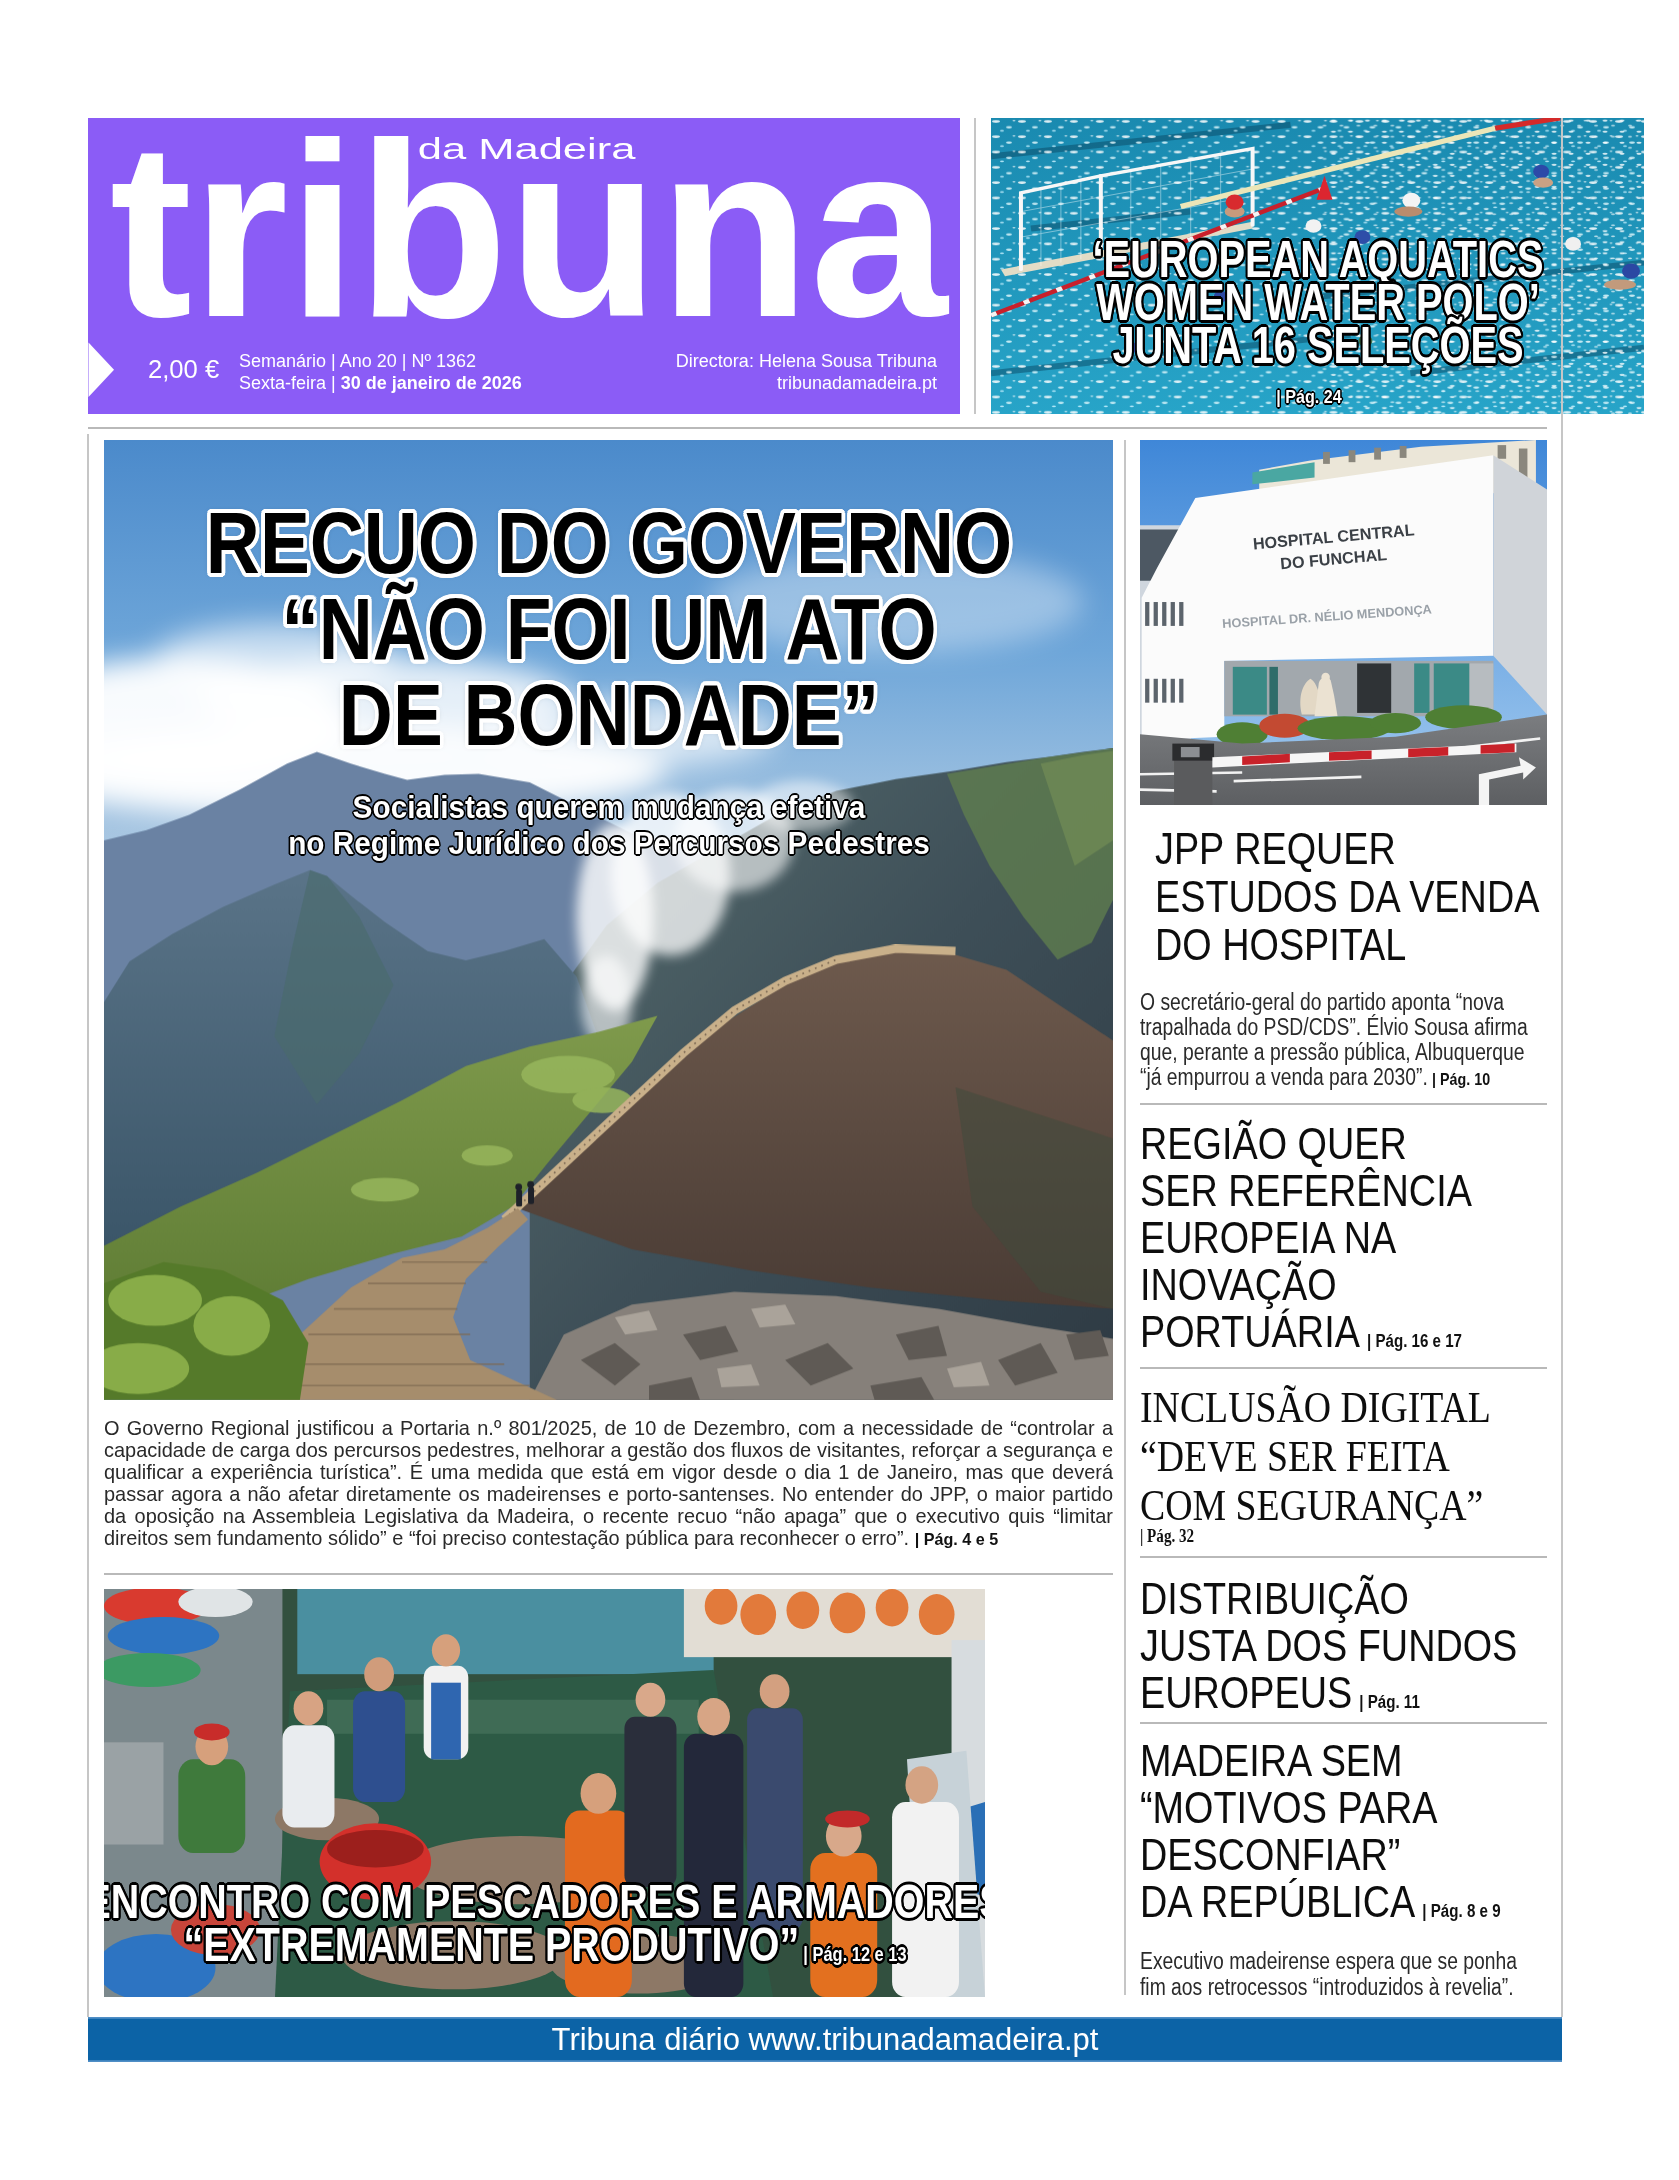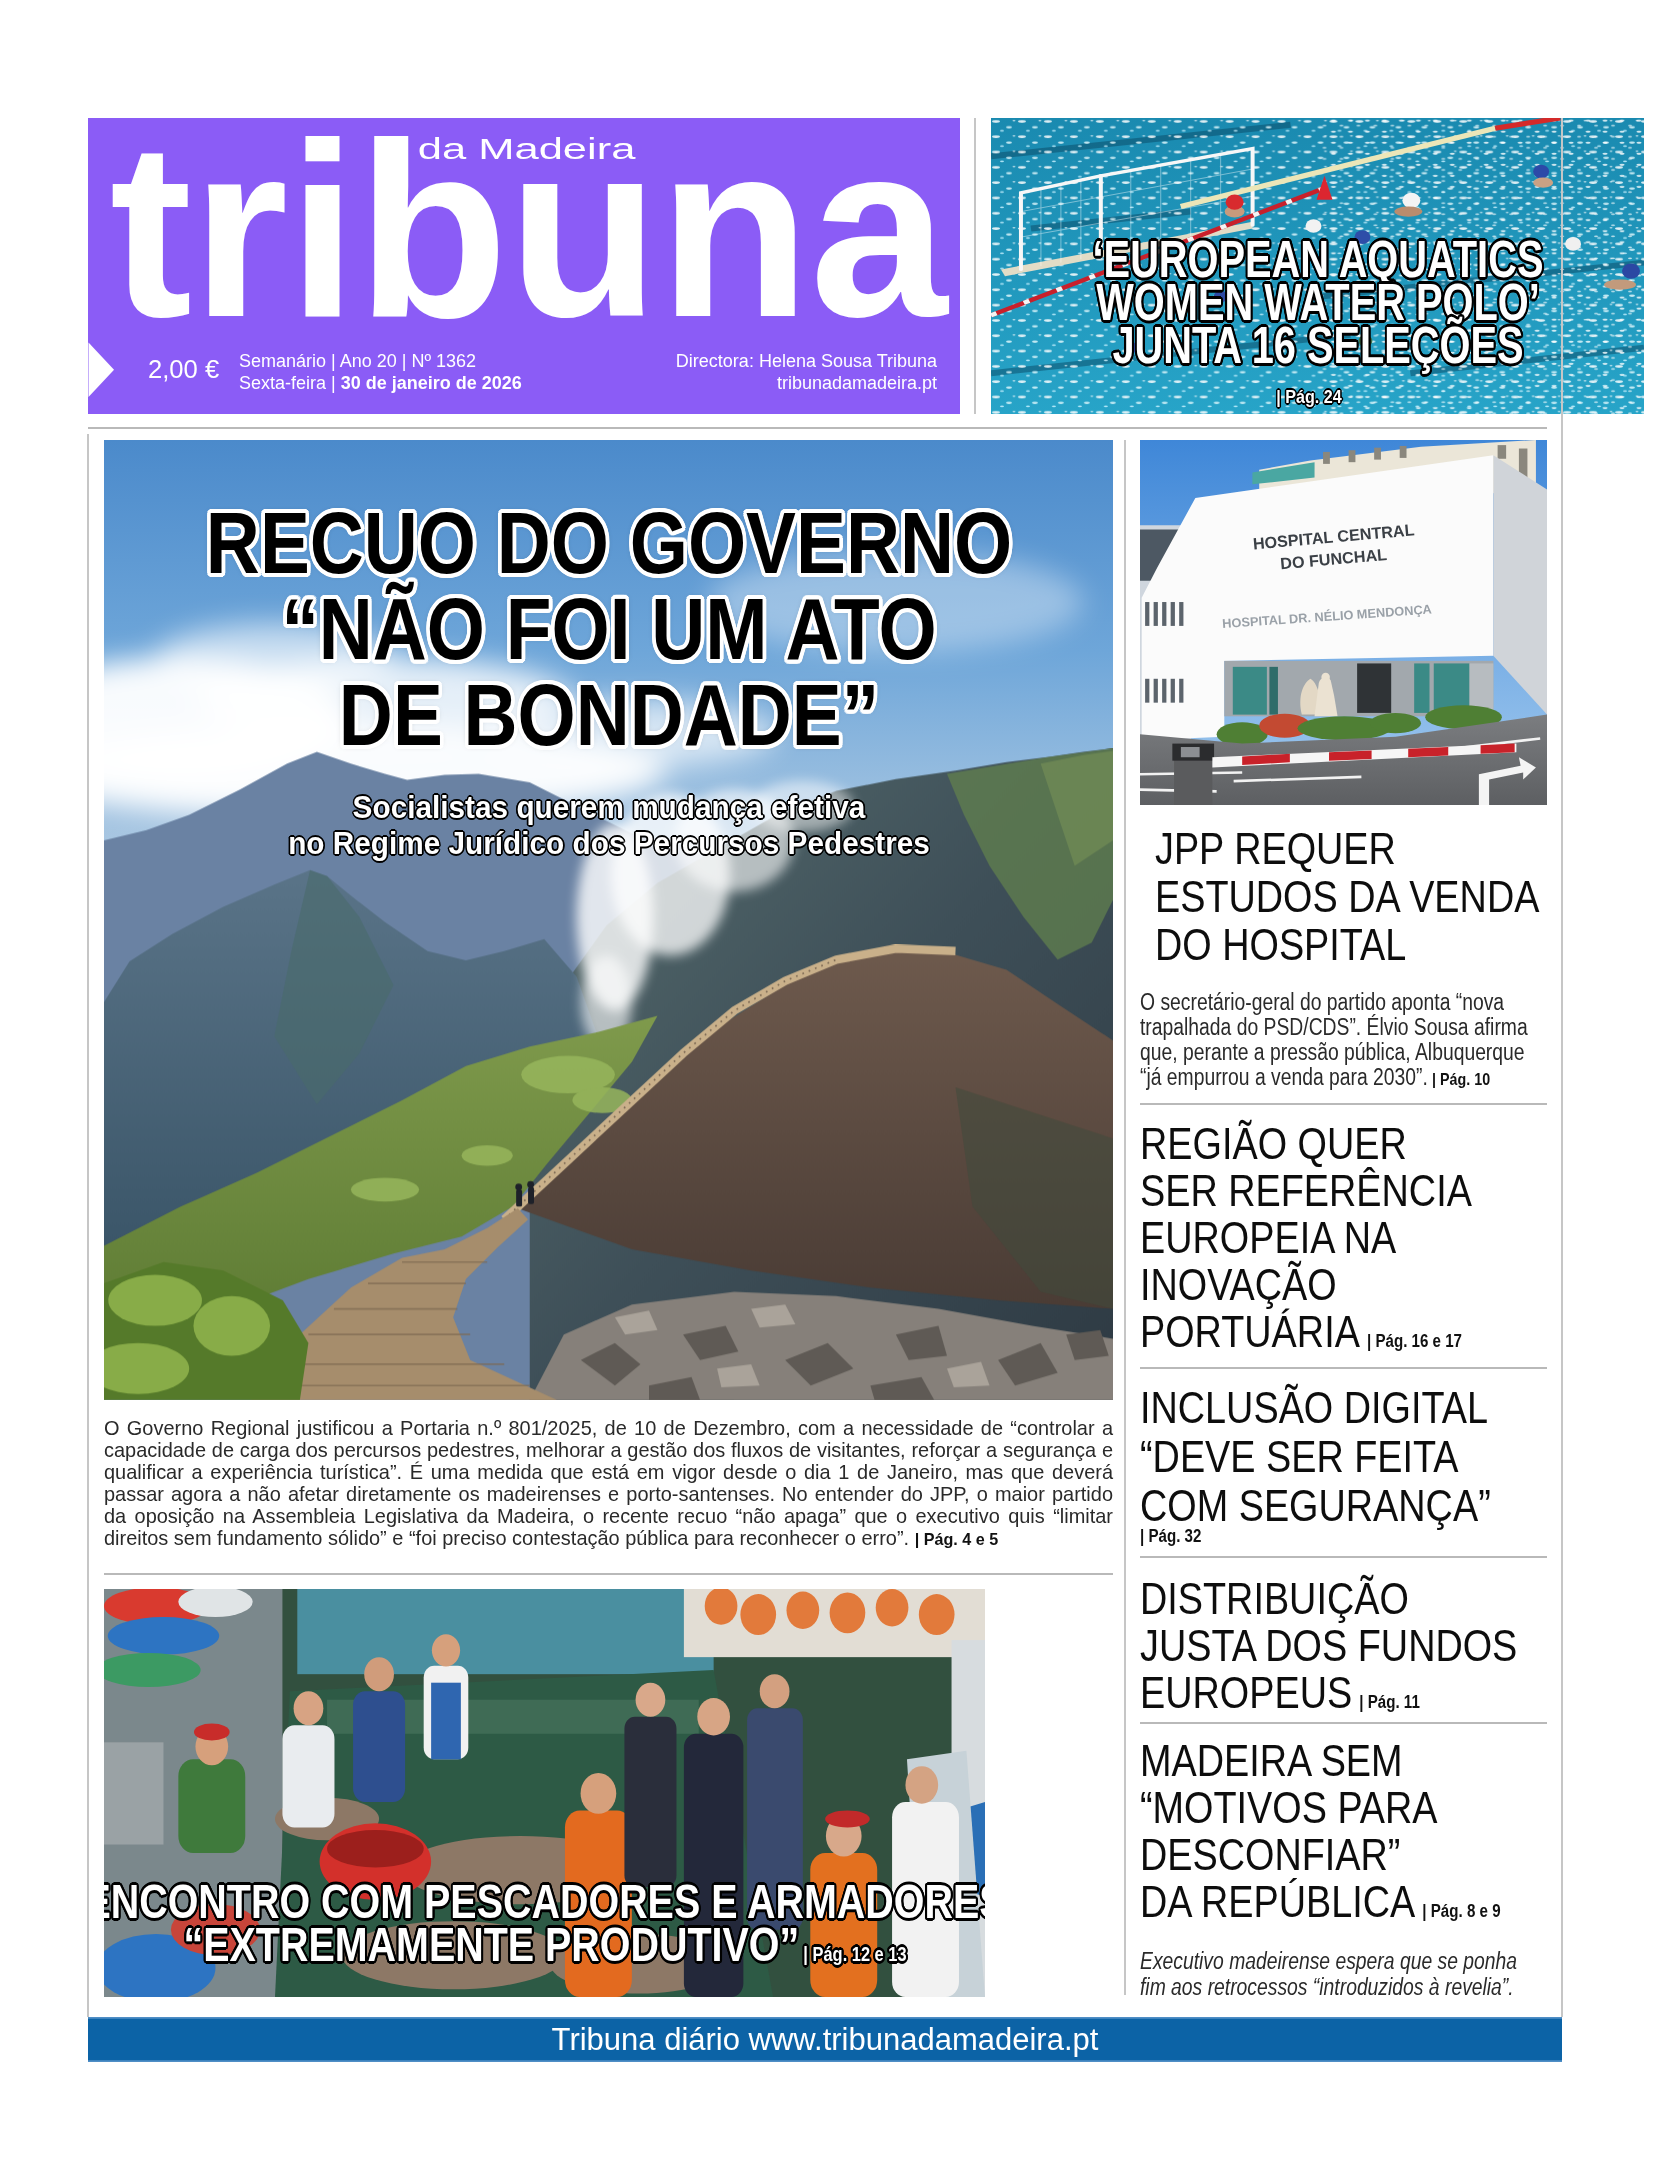--- a/index.html
+++ b/index.html
@@ -495,41 +495,41 @@
 
 <div class="sb" style="top:1120px;">
   <div class="cond sb-hl" style="--s:.84;line-height:47px;"><span>REGIÃO QUER
 SER REFERÊNCIA
 EUROPEIA NA
 INOVAÇÃO
 PORTUÁRIA</span><span class="pag sb-pag">| Pág. 16 e 17</span></div>
 </div>
 <div class="line-h" style="left:1140px;top:1367px;width:407px;"></div>
 
-<div class="sb" style="top:1383px;">
+<div class="sb" style="top:1383px;font-family:Liberation Serif, serif;">
   <div class="cond sb-hl" style="--s:.84;line-height:49px;"><span>INCLUSÃO DIGITAL
 “DEVE SER FEITA
 COM SEGURANÇA”</span><span class="pag sb-pag-block">| Pág. 32</span></div>
 </div>
 <div class="line-h" style="left:1140px;top:1556px;width:407px;"></div>
 
 <div class="sb" style="top:1575px;">
   <div class="cond sb-hl" style="--s:.84;line-height:47px;"><span>DISTRIBUIÇÃO
 JUSTA DOS FUNDOS
 EUROPEUS</span><span class="pag sb-pag">| Pág. 11</span></div>
 </div>
 <div class="line-h" style="left:1140px;top:1722px;width:407px;"></div>
 
 <div class="sb" style="top:1737px;">
   <div class="cond sb-hl" style="--s:.84;line-height:47px;"><span>MADEIRA SEM
 “MOTIVOS PARA
 DESCONFIAR”
 DA REPÚBLICA</span><span class="pag sb-pag">| Pág. 8 e 9</span></div>
 </div>
-<div class="sb" style="top:1949px;font-style:italic;">
+<div class="sb" style="top:1949px;">
   <div class="cond sb-sum" style="--s:.84;line-height:25.6px;"><span>Executivo madeirense espera que se ponha
 fim aos retrocessos “introduzidos à revelia”.</span></div>
 </div>
 
 <div id="footer" class="abs">
   <span class="footer-text">Tribuna diário www.tribunadamadeira.pt</span>
 </div>
 
 
 </body></html>

